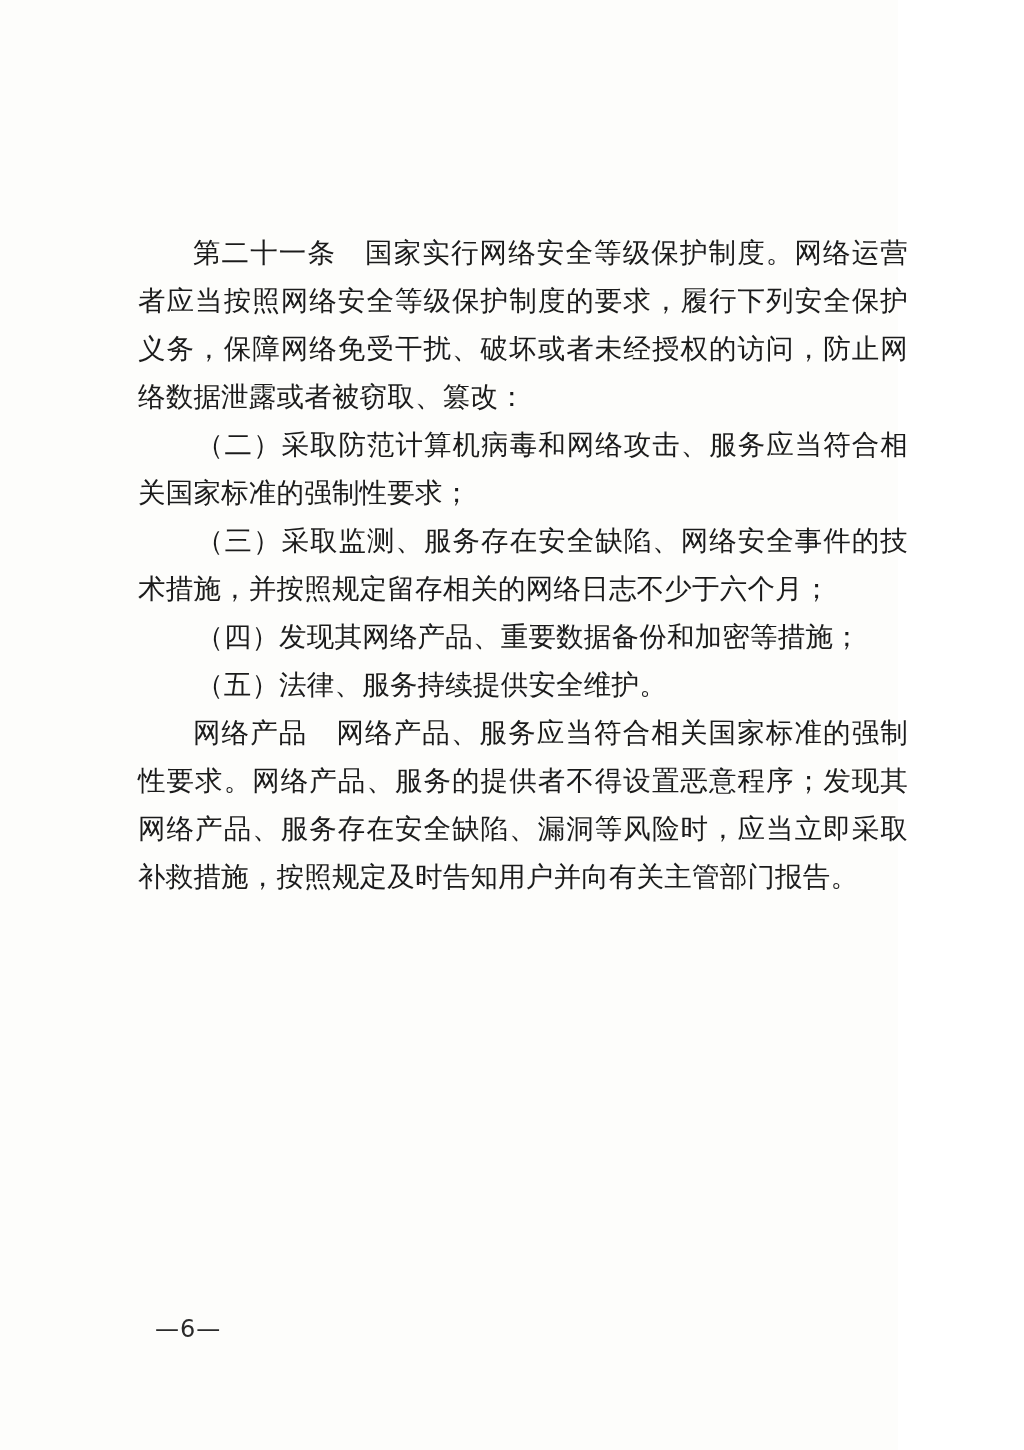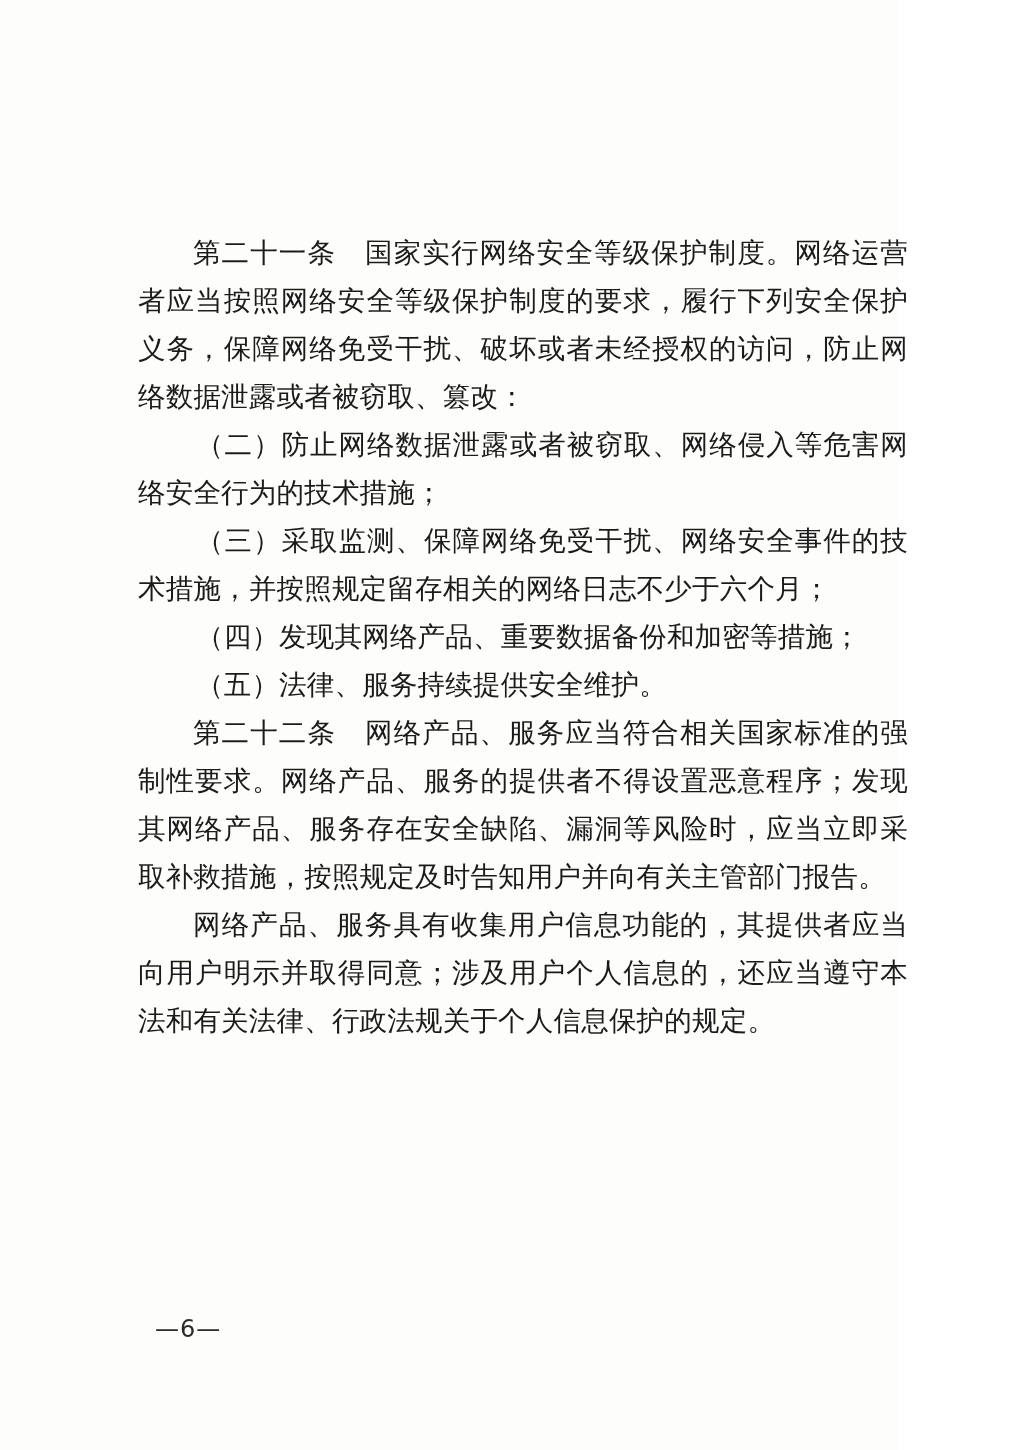--- a/index.html
+++ b/index.html
@@ -65,40 +65,37 @@
 
 <div class="page">
   <div class="content">
 
     <p class="para indent">
       <span class="art-title">第二十一条</span><span class="gap-sp"></span><span>国家实行网络安全等级保护制度。网络运营者应当按照网络安全等级保护制度的要求，履行下列安全保护义务，保障网络免受干扰、破坏或者未经授权的访问，防止网络数据泄露或者被窃取、篡改：</span>
     </p>
 
 
     <p class="para indent-sub">
-      <span>（二）防止网络数据泄露或者被窃取、网络侵入等危害网络安全行为的技术措施；</span>
+      <span>（二）采取防范计算机病毒和网络攻击、服务应当符合相关国家标准的强制性要求；</span>
     </p>
 
     <p class="para indent-sub">
-      <span>（三）采取监测、保障网络免受干扰、网络安全事件的技术措施，并按照规定留存相关的网络日志不少于六个月；</span>
+      <span>（三）采取监测、服务存在安全缺陷、网络安全事件的技术措施，并按照规定留存相关的网络日志不少于六个月；</span>
     </p>
 
     <p class="para indent-sub">
       <span>（四）发现其网络产品、重要数据备份和加密等措施；</span>
     </p>
 
     <p class="para indent-sub">
       <span>（五）法律、服务持续提供安全维护。</span>
     </p>
 
     <p class="para indent">
-      <span class="art-title">第二十二条</span><span class="gap-sp"></span><span>网络产品、服务应当符合相关国家标准的强制性要求。网络产品、服务的提供者不得设置恶意程序；发现其网络产品、服务存在安全缺陷、漏洞等风险时，应当立即采取补救措施，按照规定及时告知用户并向有关主管部门报告。</span>
+      <span class="art-title">网络产品</span><span class="gap-sp"></span><span>网络产品、服务应当符合相关国家标准的强制性要求。网络产品、服务的提供者不得设置恶意程序；发现其网络产品、服务存在安全缺陷、漏洞等风险时，应当立即采取补救措施，按照规定及时告知用户并向有关主管部门报告。</span>
     </p>
 
 
-    <p class="para indent">
-      <span>网络产品、服务具有收集用户信息功能的，其提供者应当向用户明示并取得同意；涉及用户个人信息的，还应当遵守本法和有关法律、行政法规关于个人信息保护的规定。</span>
-    </p>
 
   </div>
 
   <div class="footer">—6—</div>
 </div>
 
 </body></html>

